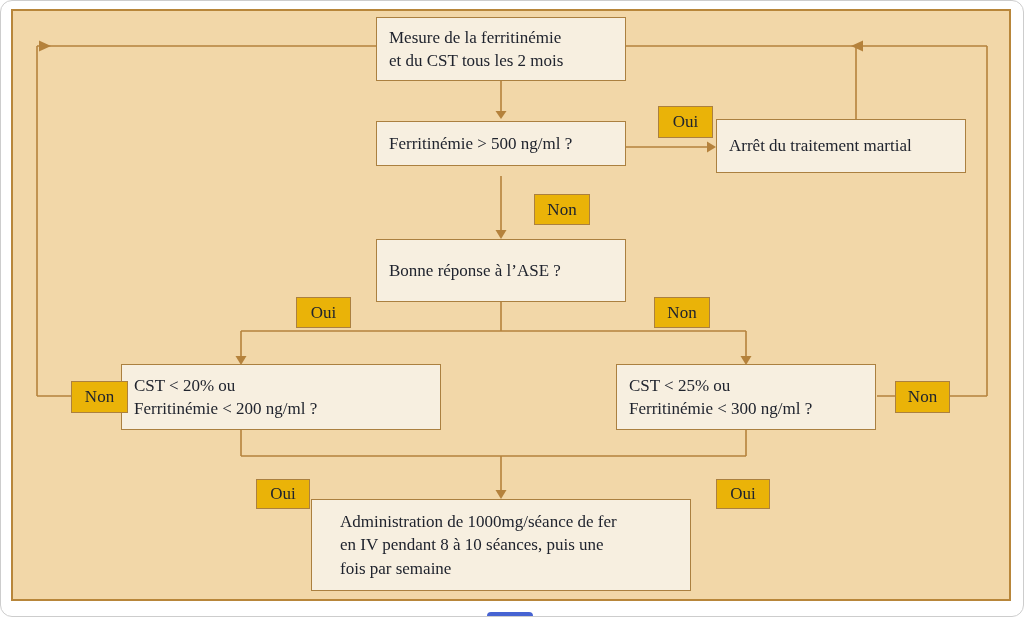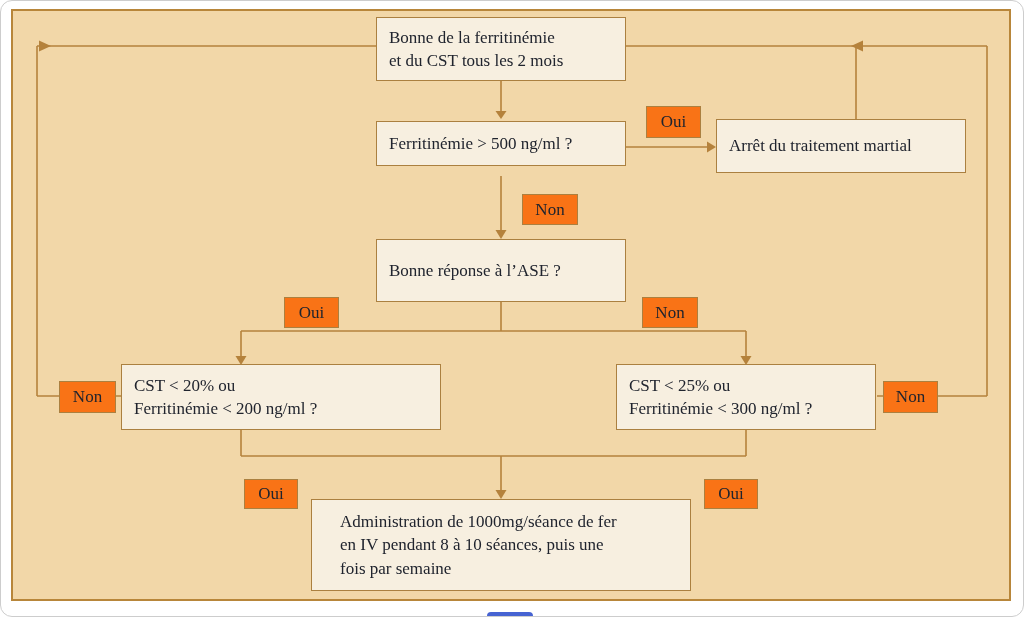--- a/index.html
+++ b/index.html
@@ -17,23 +17,23 @@
   svg.connectors line { stroke:#b5823c; stroke-width:1.6; }
   svg.connectors polygon { fill:#b5823c; }
   .node {
     position:absolute; box-sizing:border-box;
     background:#f7efe0; border:1px solid #ab8040;
     color:#20242e; font-size:17px; line-height:1.38;
     padding:6px 12px; display:flex; flex-direction:column; justify-content:center;
   }
   .lbl {
     position:absolute; box-sizing:border-box;
-    background:#f97316; border:1px solid #ab8040;
+    background:#eab308; border:1px solid #ab8040;
     color:#20242e; font-size:17px;
-    display:flex; align-items:center; justify-content:center;
+    display:flex; align-items:center; justify-content:center;margin-left:12px;
   }
   .artifact {
     position:absolute; left:486px; top:611px; width:46px; height:6px;
     background:#4663d2; border-radius:4px 4px 0 0;
   }
 </style>
 </head>
 <body>
 
 <div class="page">
@@ -70,21 +70,21 @@
     <polygon points="739.5,355 750.5,355 745,364"></polygon>
 
     <line x1="240" y1="429" x2="240" y2="455"></line>
     <line x1="745" y1="429" x2="745" y2="455"></line>
     <line x1="240" y1="455" x2="745" y2="455"></line>
     <line x1="500" y1="455" x2="500" y2="491"></line>
     <polygon points="494.5,489 505.5,489 500,498"></polygon>
   </svg>
 
   <div class="node" style="left:375px; top:16px; width:250px; height:64px;">
-    <div>Bonne de la ferritinémie</div>
+    <div>Mesure de la ferritinémie</div>
     <div>et du CST tous les 2 mois</div>
   </div>
 
   <div class="node" style="left:375px; top:120px; width:250px; height:45px;">
     <div>Ferritinémie &gt; 500 ng/ml ?</div>
   </div>
 
   <div class="node" style="left:375px; top:238px; width:250px; height:63px;">
     <div>Bonne réponse à l’ASE ?</div>
   </div>

